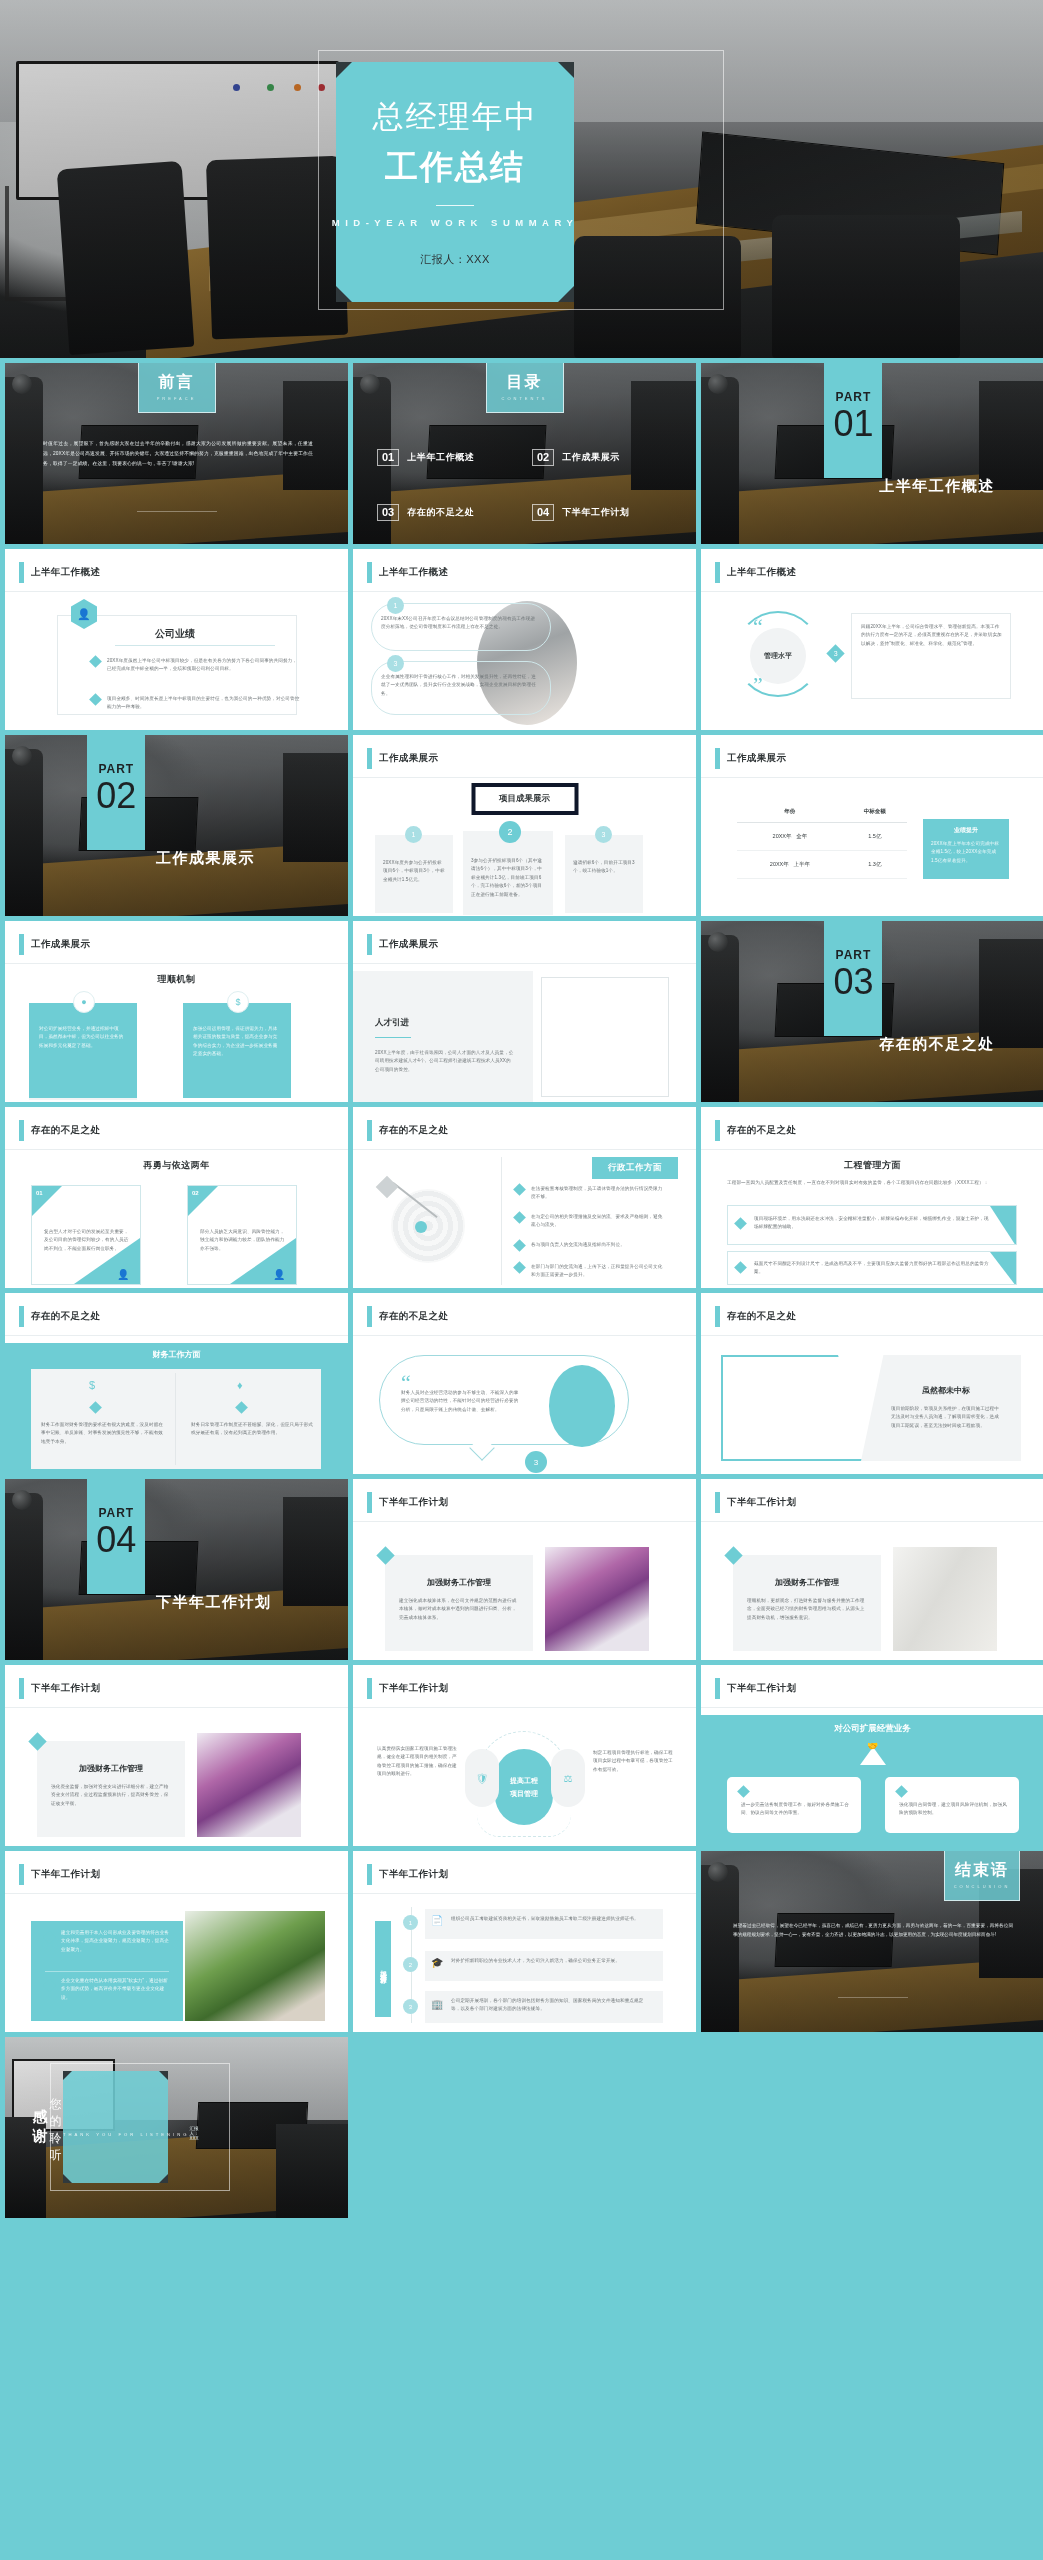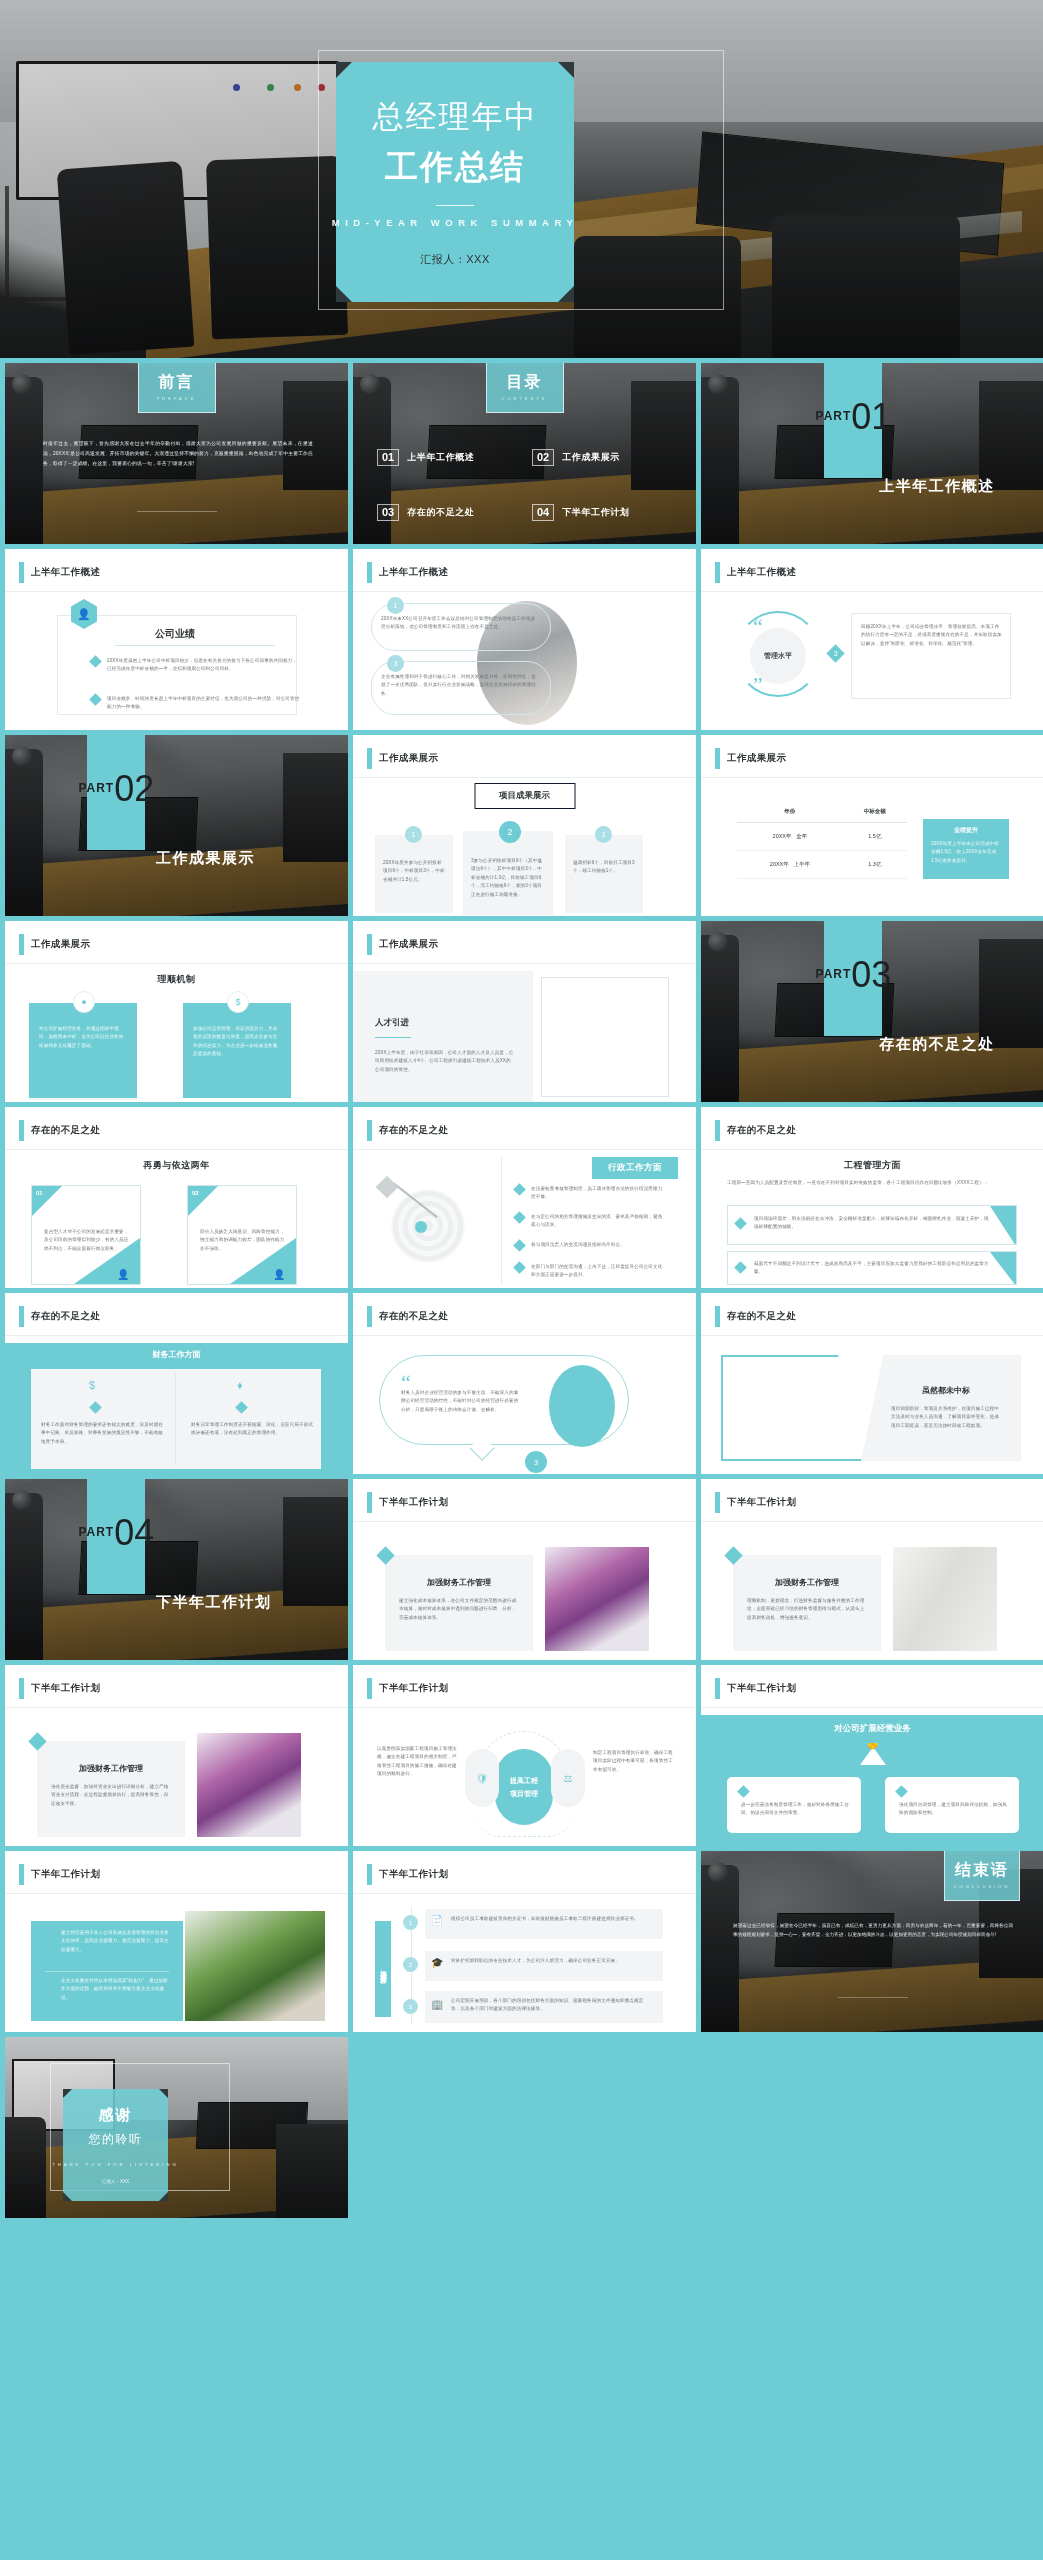--- a/index.html
+++ b/index.html
@@ -92,39 +92,39 @@
   .sl-hd{position:absolute;left:14px;top:13px;display:flex;align-items:center;gap:7px;}
   .sl-bar{width:5px;height:21px;background:#6ecdd4;}
   .sl-title{font-size:9.5px;color:#2f3436;font-weight:bold;letter-spacing:.4px;}
   .sl-rule{position:absolute;left:0;top:42px;width:100%;height:1px;background:#e9eef0;}
 
   .ctr-title{position:absolute;left:0;top:52px;width:100%;text-align:center;
     font-size:9px;font-weight:bold;color:#2f3436;letter-spacing:.5px;}
   .ctr-pill{position:absolute;left:50%;transform:translateX(-50%);top:50px;
     background:#6ecdd4;color:#fff;font-size:8.5px;font-weight:bold;padding:5px 16px;letter-spacing:.5px;}
   .ctr-box{position:absolute;left:50%;transform:translateX(-50%);top:48px;
-    border:1px solid #0f172a;color:#2f3436;font-size:8.5px;font-weight:bold;padding:6px 24px;}
+    border:4px solid #0f172a;color:#2f3436;font-size:8.5px;font-weight:bold;padding:6px 24px;}
 
   .body-txt{font-size:4.6px;line-height:1.85;color:#6a7073;letter-spacing:.1px;}
   .body-txt-w{font-size:4.6px;line-height:1.85;color:#f3fbfc;letter-spacing:.1px;}
 
   .card-grey{background:#f2f4f5;}
   .card-teal{background:#6ecdd4;}
   .card-out{border:1px solid #cfe7ea;}
 
   .diamond{width:13px;height:13px;background:#6ecdd4;transform:rotate(45deg);flex:0 0 13px;}
   .diamond.sm{width:9px;height:9px;flex:0 0 9px;}
   .circ{width:17px;height:17px;border-radius:50%;background:#6ecdd4;color:#fff;
     font-size:7px;display:flex;align-items:center;justify-content:center;flex:0 0 17px;}
   .circ.pale{background:#a9dfe4;}
   .circ.white{background:#fff;color:#6ecdd4;border:1px solid #dfeff1;}
 
   
   .part-tab{position:absolute;left:36%;top:-10px;width:58px;height:125px;background:#6ecdd4;
-    display:flex;flex-direction:row;align-items:center;justify-content:center;}
+    display:flex;flex-direction:column;align-items:center;justify-content:center;}
   .part-word{color:#1d2224;font-size:12px;font-weight:bold;letter-spacing:1px;}
   .part-num{color:#1d2224;font-size:36px;font-weight:300;line-height:1;margin-top:2px;}
   .part-label{position:absolute;left:52%;top:63%;color:#fff;font-size:15px;font-weight:bold;letter-spacing:1.5px;}
 
   
   .badge{position:absolute;left:50%;transform:translateX(-50%);top:-2px;width:78px;height:52px;
     background:rgba(110,205,212,.85);border:1px solid rgba(255,255,255,.7);border-top:none;
     display:flex;flex-direction:column;align-items:center;justify-content:center;}
   .badge .zh{color:#fff;font-size:16px;font-weight:bold;letter-spacing:2px;}
   .badge .en{color:rgba(255,255,255,.75);font-size:4px;letter-spacing:3px;margin-top:3px;}
@@ -136,21 +136,21 @@
     padding:1px 4px;line-height:1.2;background:rgba(255,255,255,.06);}
   .toc-lb{color:#fff;font-size:9px;font-weight:bold;letter-spacing:.6px;}
 
   .pre-txt{position:absolute;left:38px;top:76px;width:270px;color:#eef4f5;
     font-size:4.8px;line-height:2.05;letter-spacing:.15px;text-align:justify;}
   .pre-rule{position:absolute;left:50%;transform:translateX(-50%);bottom:32px;width:80px;height:1px;background:rgba(255,255,255,.35);}
 
   
   .end-frame{position:absolute;left:45px;top:26px;width:180px;height:128px;border:1px solid rgba(255,255,255,.55);}
   .end-card{position:absolute;left:58px;top:34px;width:105px;height:112px;background:rgba(110,205,212,.88);
-    display:flex;flex-direction:column;align-items:center;justify-content:center;margin-top:18px;}
+    display:flex;flex-direction:row;align-items:center;justify-content:center;}
   .end-card .corner{position:absolute;width:0;height:0;}
   .end-card .corner.tl{left:0;top:0;border-top:9px solid #30393c;border-right:9px solid transparent;}
   .end-card .corner.tr{right:0;top:0;border-top:9px solid #30393c;border-left:9px solid transparent;}
   .end-card .corner.bl{left:0;bottom:0;border-bottom:9px solid #30393c;border-right:9px solid transparent;}
   .end-card .corner.br{right:0;bottom:0;border-bottom:9px solid #30393c;border-left:9px solid transparent;}
   .end-t1{color:#fff;font-size:15px;font-weight:bold;letter-spacing:2px;}
   .end-t2{color:#fff;font-size:12px;letter-spacing:1.5px;margin-top:6px;}
   .end-sub{color:rgba(255,255,255,.85);font-size:4.2px;letter-spacing:3px;margin-top:14px;white-space:nowrap;}
   .end-rep{color:#eaf7f8;font-size:4.5px;margin-top:12px;}
 

